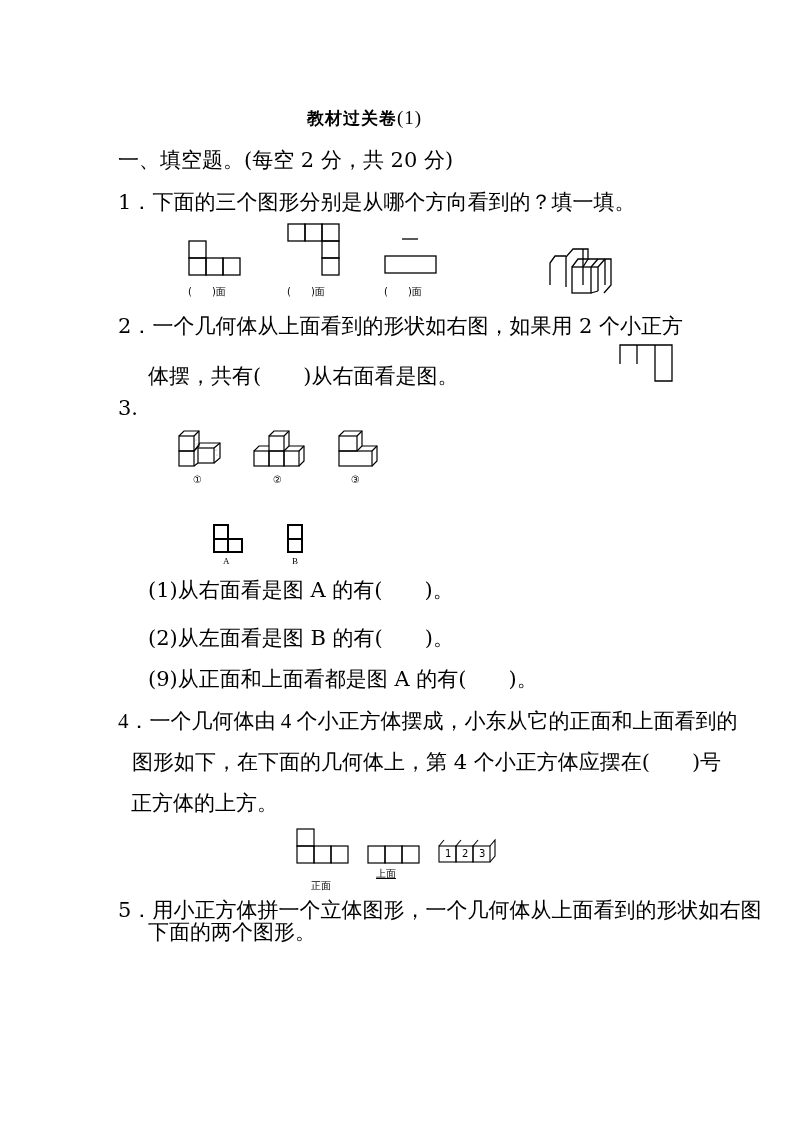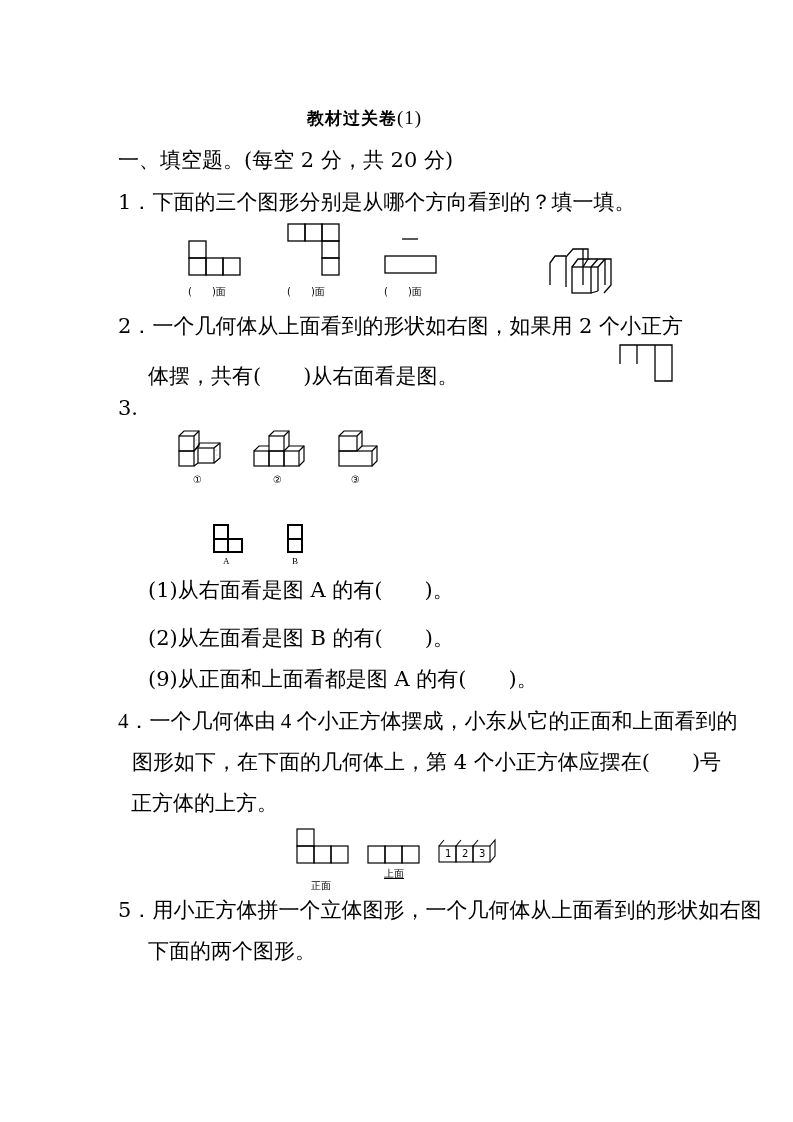--- a/index.html
+++ b/index.html
@@ -194,21 +194,21 @@
 
 <div class="fig" style="left:367px; top:845px;">
   <svg width="56" height="20" viewBox="0 0 56 20">
     <g fill="none" stroke="#000" stroke-width="1.2">
       <rect x="1" y="1" width="17" height="17"></rect>
       <rect x="18" y="1" width="17" height="17"></rect>
       <rect x="35" y="1" width="17" height="17"></rect>
     </g>
   </svg>
 </div>
-<div class="abs cap" style="left:384px; top:867px;text-decoration:underline;">上面</div>
+<div class="abs cap" style="left:376px; top:867px;text-decoration:underline;">上面</div>
 
 <div class="fig" style="left:437px; top:838px;">
   <svg width="62" height="28" viewBox="0 0 62 28">
     <g fill="none" stroke="#000" stroke-width="1.1">
       <rect x="2" y="8" width="17" height="16"></rect>
       <rect x="19" y="8" width="17" height="16"></rect>
       <rect x="36" y="8" width="17" height="16"></rect>
       <line x1="2" y1="8" x2="7" y2="2"></line>
       <line x1="19" y1="8" x2="24" y2="2"></line>
       <line x1="36" y1="8" x2="41" y2="2"></line>
@@ -216,13 +216,13 @@
     </g>
   </svg>
 </div>
 <div class="abs cap" style="left:445px; top:848px; font-size:10px;">1</div>
 <div class="abs cap" style="left:462px; top:848px; font-size:10px;">2</div>
 <div class="abs cap" style="left:479px; top:848px; font-size:10px;">3</div>
 
 <div class="abs line" style="left:118px; top:900px;">
   <span>5．</span><span>用小正方体拼一个立体图形，一个几何体从上面看到的形状如右图</span>
 </div>
-<div class="abs line" style="left:148px; top:941px;">下面的两个图形。</div>
+<div class="abs line" style="left:148px; top:922px;">下面的两个图形。</div>
 
 </body></html>

